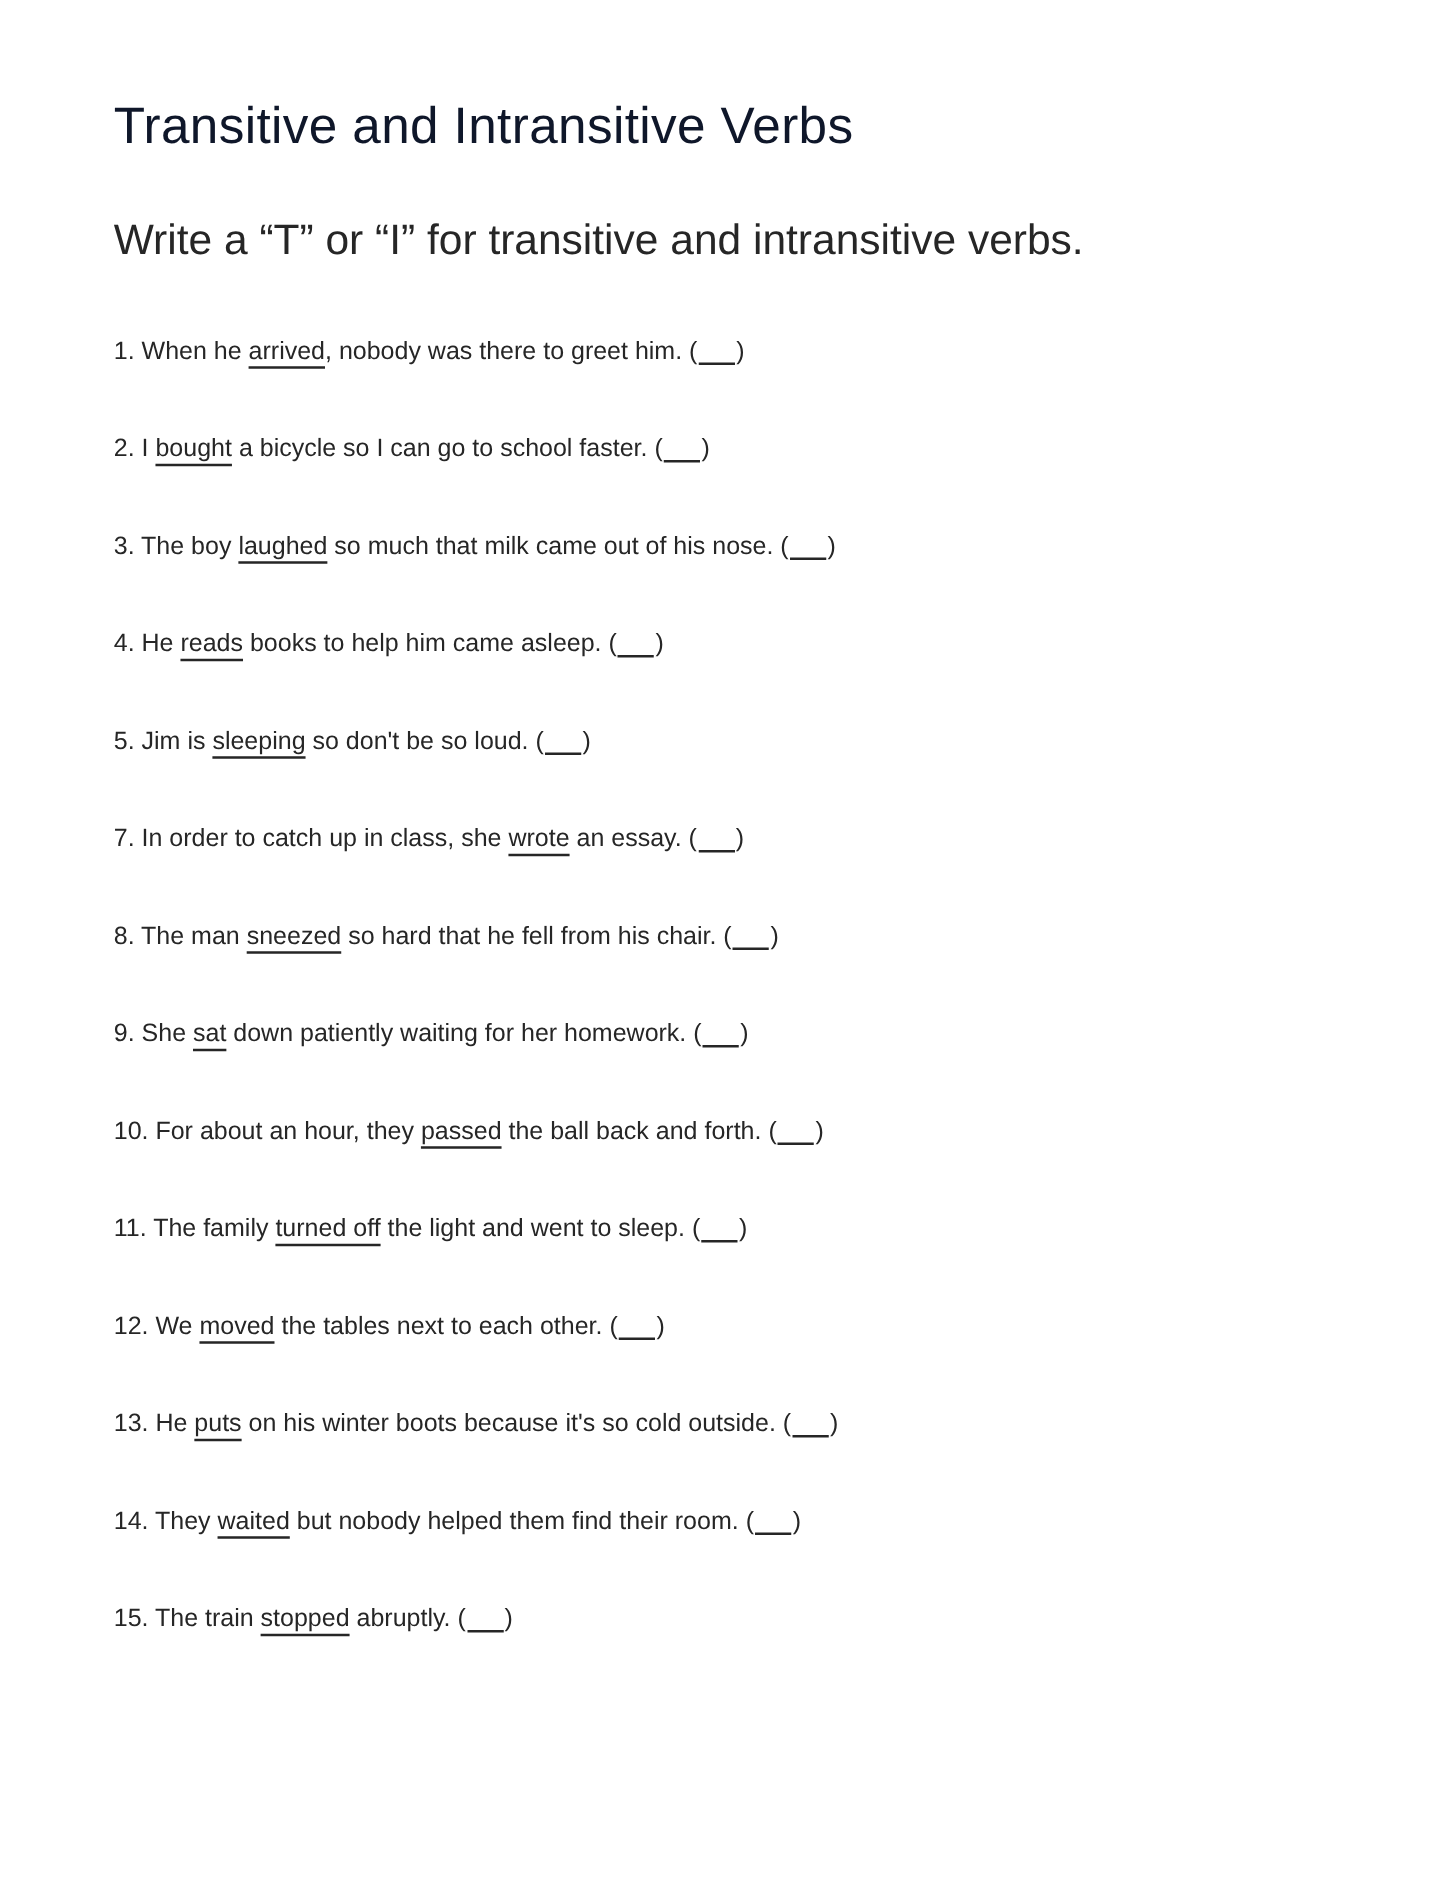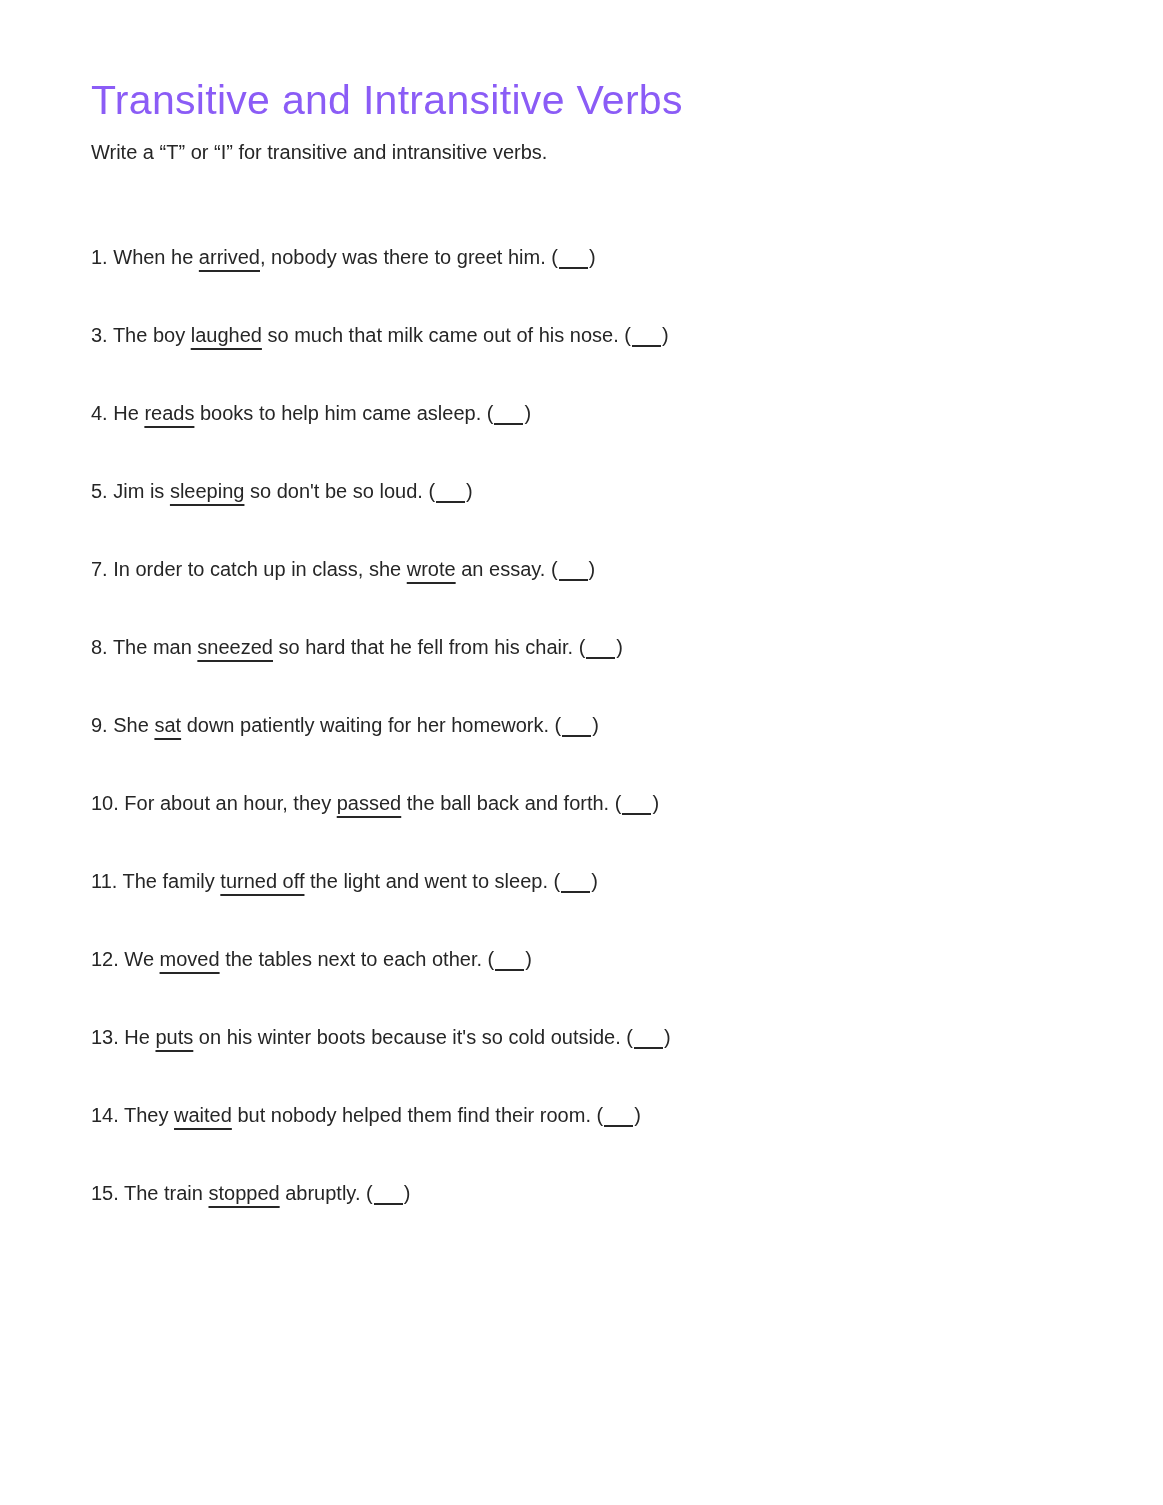--- a/index.html
+++ b/index.html
@@ -14,28 +14,28 @@
     color: #262626;
   }
   .page {
     padding: 80px 55px 40px 91px;
     box-sizing: border-box;
   }
   h1.title {
     font-size: 41px;
     font-weight: 400;
     line-height: 1;
-    color: #8b5cf6;
-    margin: 0 0 20px 0;
+    color: #0f172a;
+    margin: 0 0 52px 0;
     letter-spacing: 0.3px;
   }
   p.instructions {
-    font-size: 20px;
+    font-size: 34px;
     line-height: 1.15;
-    margin: 0 0 78px 0;
+    margin: 0 0 54px 0;
     color: #262626;
   }
   .items {
     display: block;
   }
   .item {
     font-size: 20px;
     line-height: 30px;
     margin: 0 0 48px 0;
     white-space: nowrap;
@@ -58,20 +58,21 @@
   }
 </style>
 </head>
 <body>
 
 <div class="page">
   <h1 class="title">Transitive and Intransitive Verbs</h1>
   <p class="instructions">Write a “T” or “I” for transitive and intransitive verbs.</p>
   <div class="items">
       <div class="item"><span>1. </span><span>When he </span><span class="verb">arrived</span><span>, nobody was there to greet him. </span><span>(</span><span class="blank"></span><span>)</span></div>
+      <div class="item"><span>2. </span><span>I </span><span class="verb">bought</span><span> a bicycle so I can go to school faster. </span><span>(</span><span class="blank"></span><span>)</span></div>
       <div class="item"><span>3. </span><span>The boy </span><span class="verb">laughed</span><span> so much that milk came out of his nose. </span><span>(</span><span class="blank"></span><span>)</span></div>
       <div class="item"><span>4. </span><span>He </span><span class="verb">reads</span><span> books to help him came asleep. </span><span>(</span><span class="blank"></span><span>)</span></div>
       <div class="item"><span>5. </span><span>Jim is </span><span class="verb">sleeping</span><span> so don't be so loud. </span><span>(</span><span class="blank"></span><span>)</span></div>
       <div class="item"><span>7. </span><span>In order to catch up in class, she </span><span class="verb">wrote</span><span> an essay. </span><span>(</span><span class="blank"></span><span>)</span></div>
       <div class="item"><span>8. </span><span>The man </span><span class="verb">sneezed</span><span> so hard that he fell from his chair. </span><span>(</span><span class="blank"></span><span>)</span></div>
       <div class="item"><span>9. </span><span>She </span><span class="verb">sat</span><span> down patiently waiting for her homework. </span><span>(</span><span class="blank"></span><span>)</span></div>
       <div class="item"><span>10. </span><span>For about an hour, they </span><span class="verb">passed</span><span> the ball back and forth. </span><span>(</span><span class="blank"></span><span>)</span></div>
       <div class="item"><span>11. </span><span>The family </span><span class="verb">turned off</span><span> the light and went to sleep. </span><span>(</span><span class="blank"></span><span>)</span></div>
       <div class="item"><span>12. </span><span>We </span><span class="verb">moved</span><span> the tables next to each other. </span><span>(</span><span class="blank"></span><span>)</span></div>
       <div class="item"><span>13. </span><span>He </span><span class="verb">puts</span><span> on his winter boots because it's so cold outside. </span><span>(</span><span class="blank"></span><span>)</span></div>

